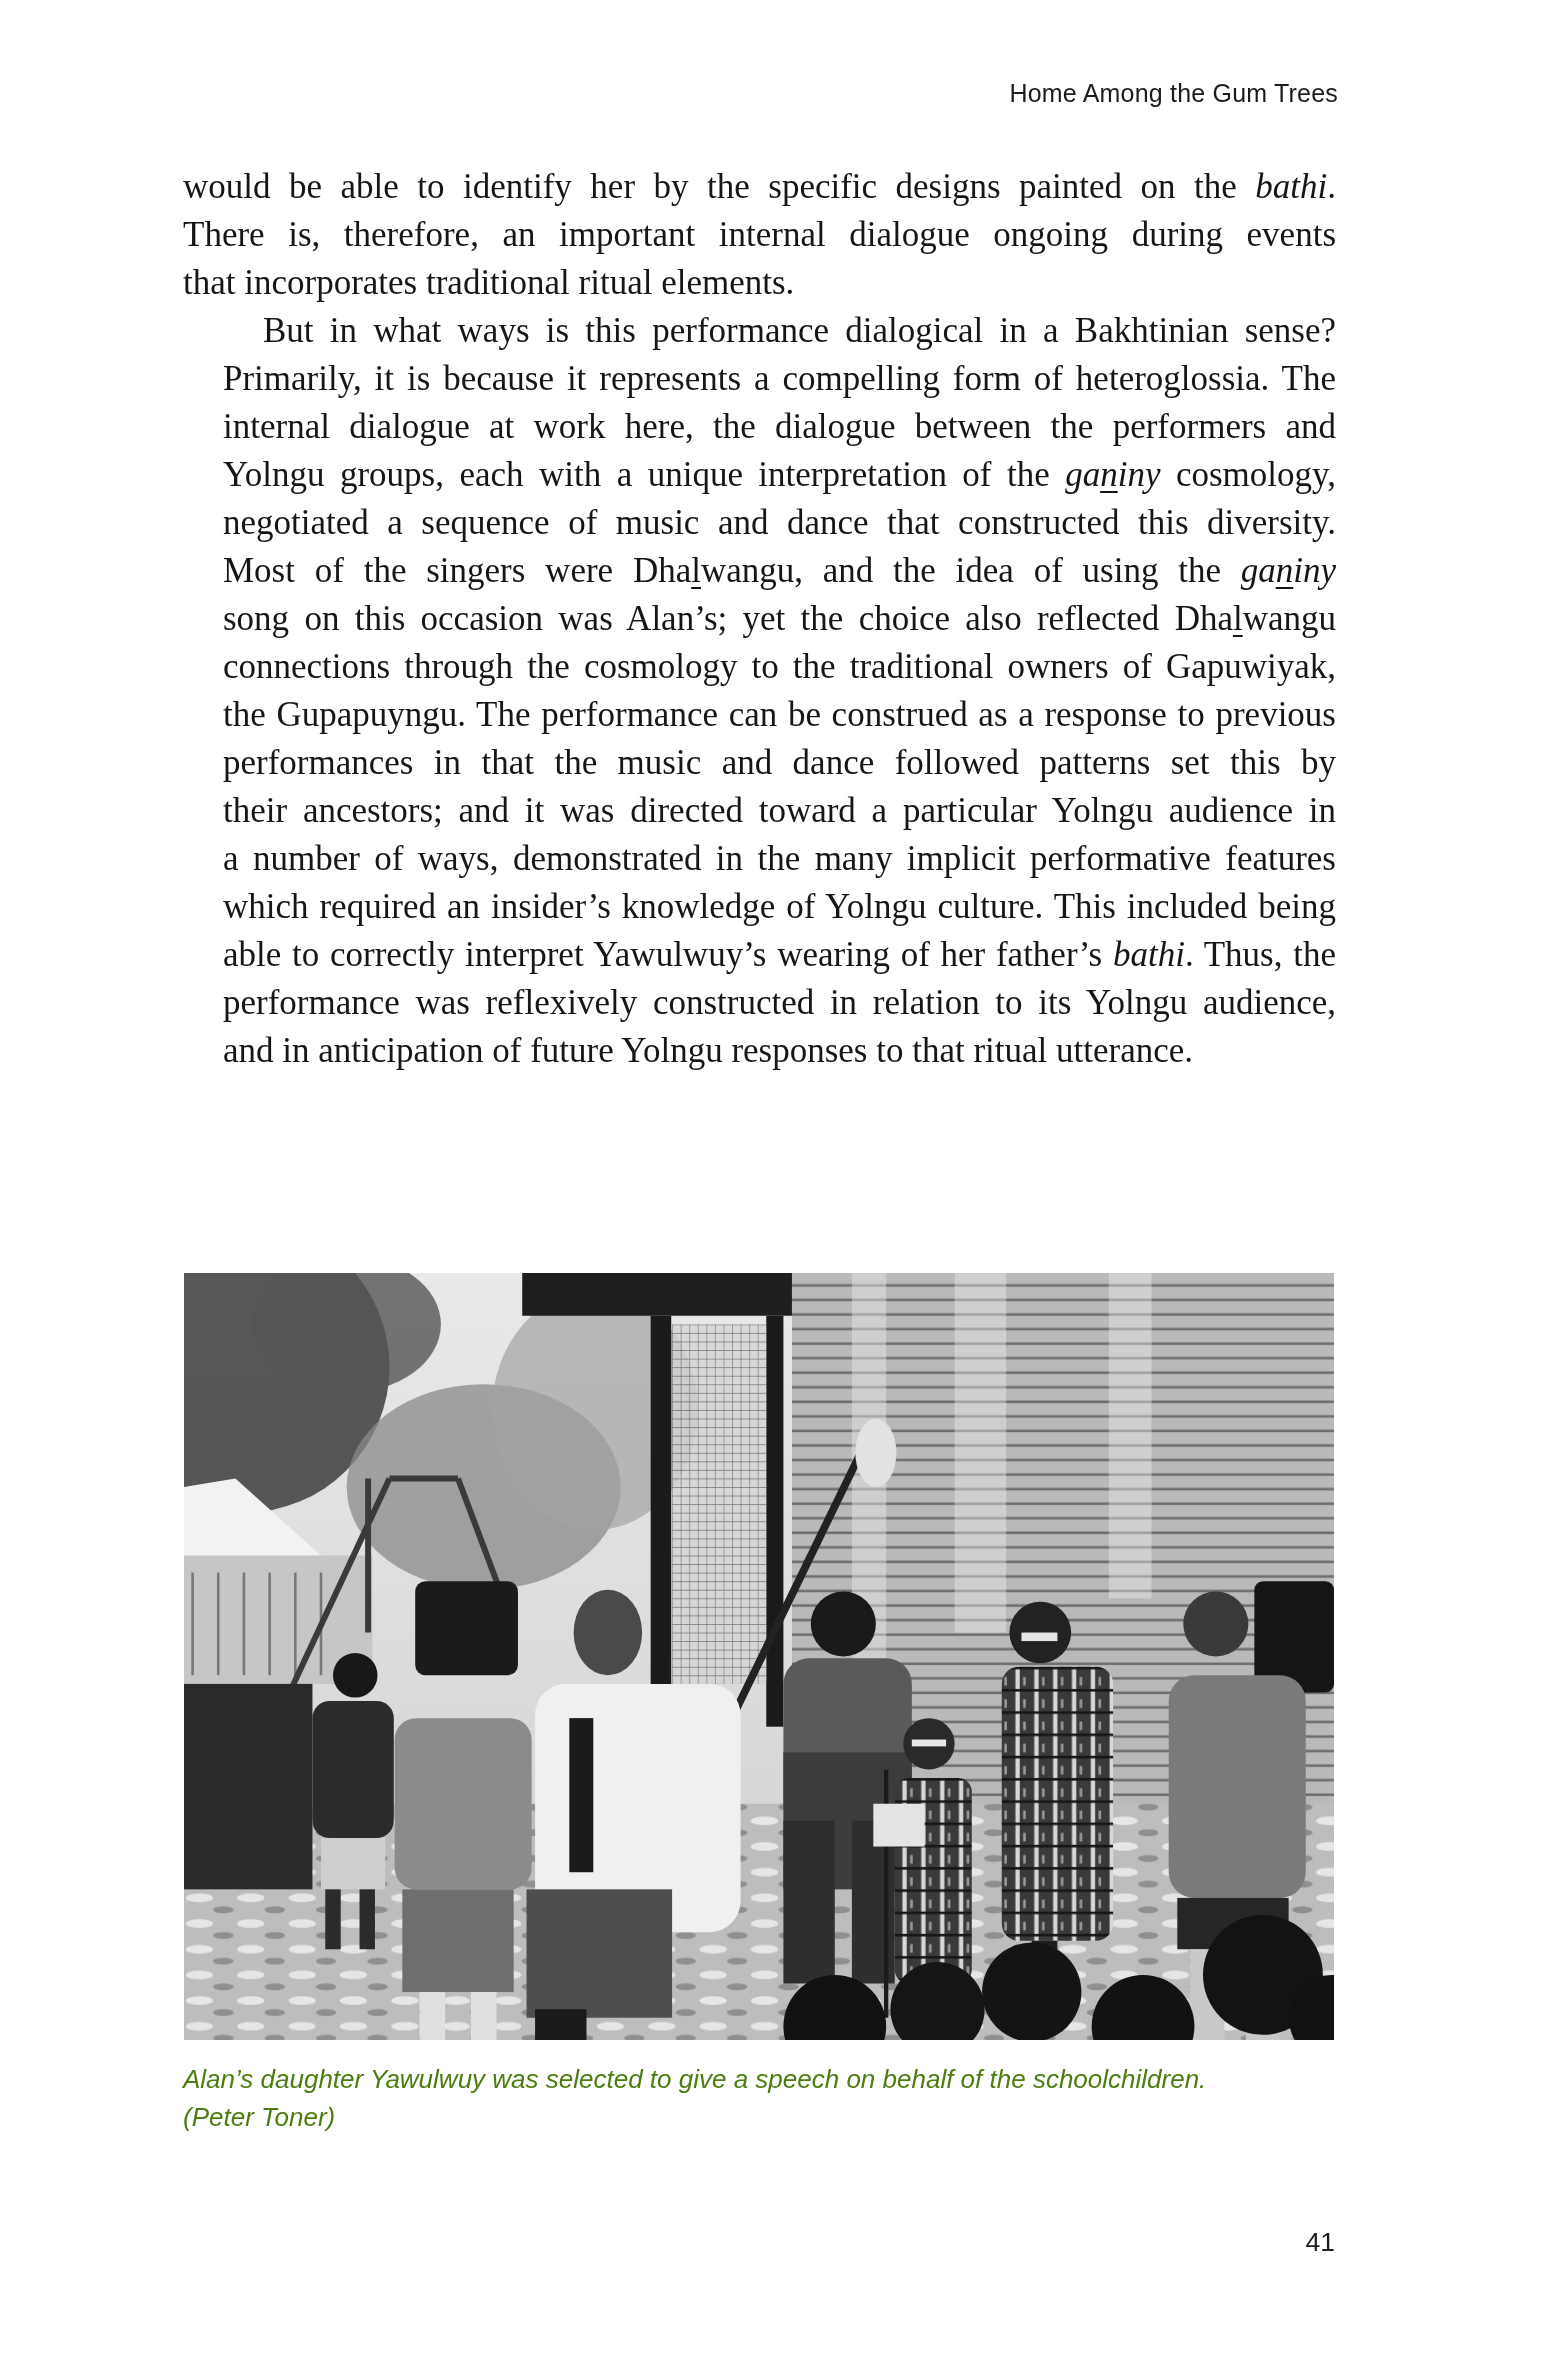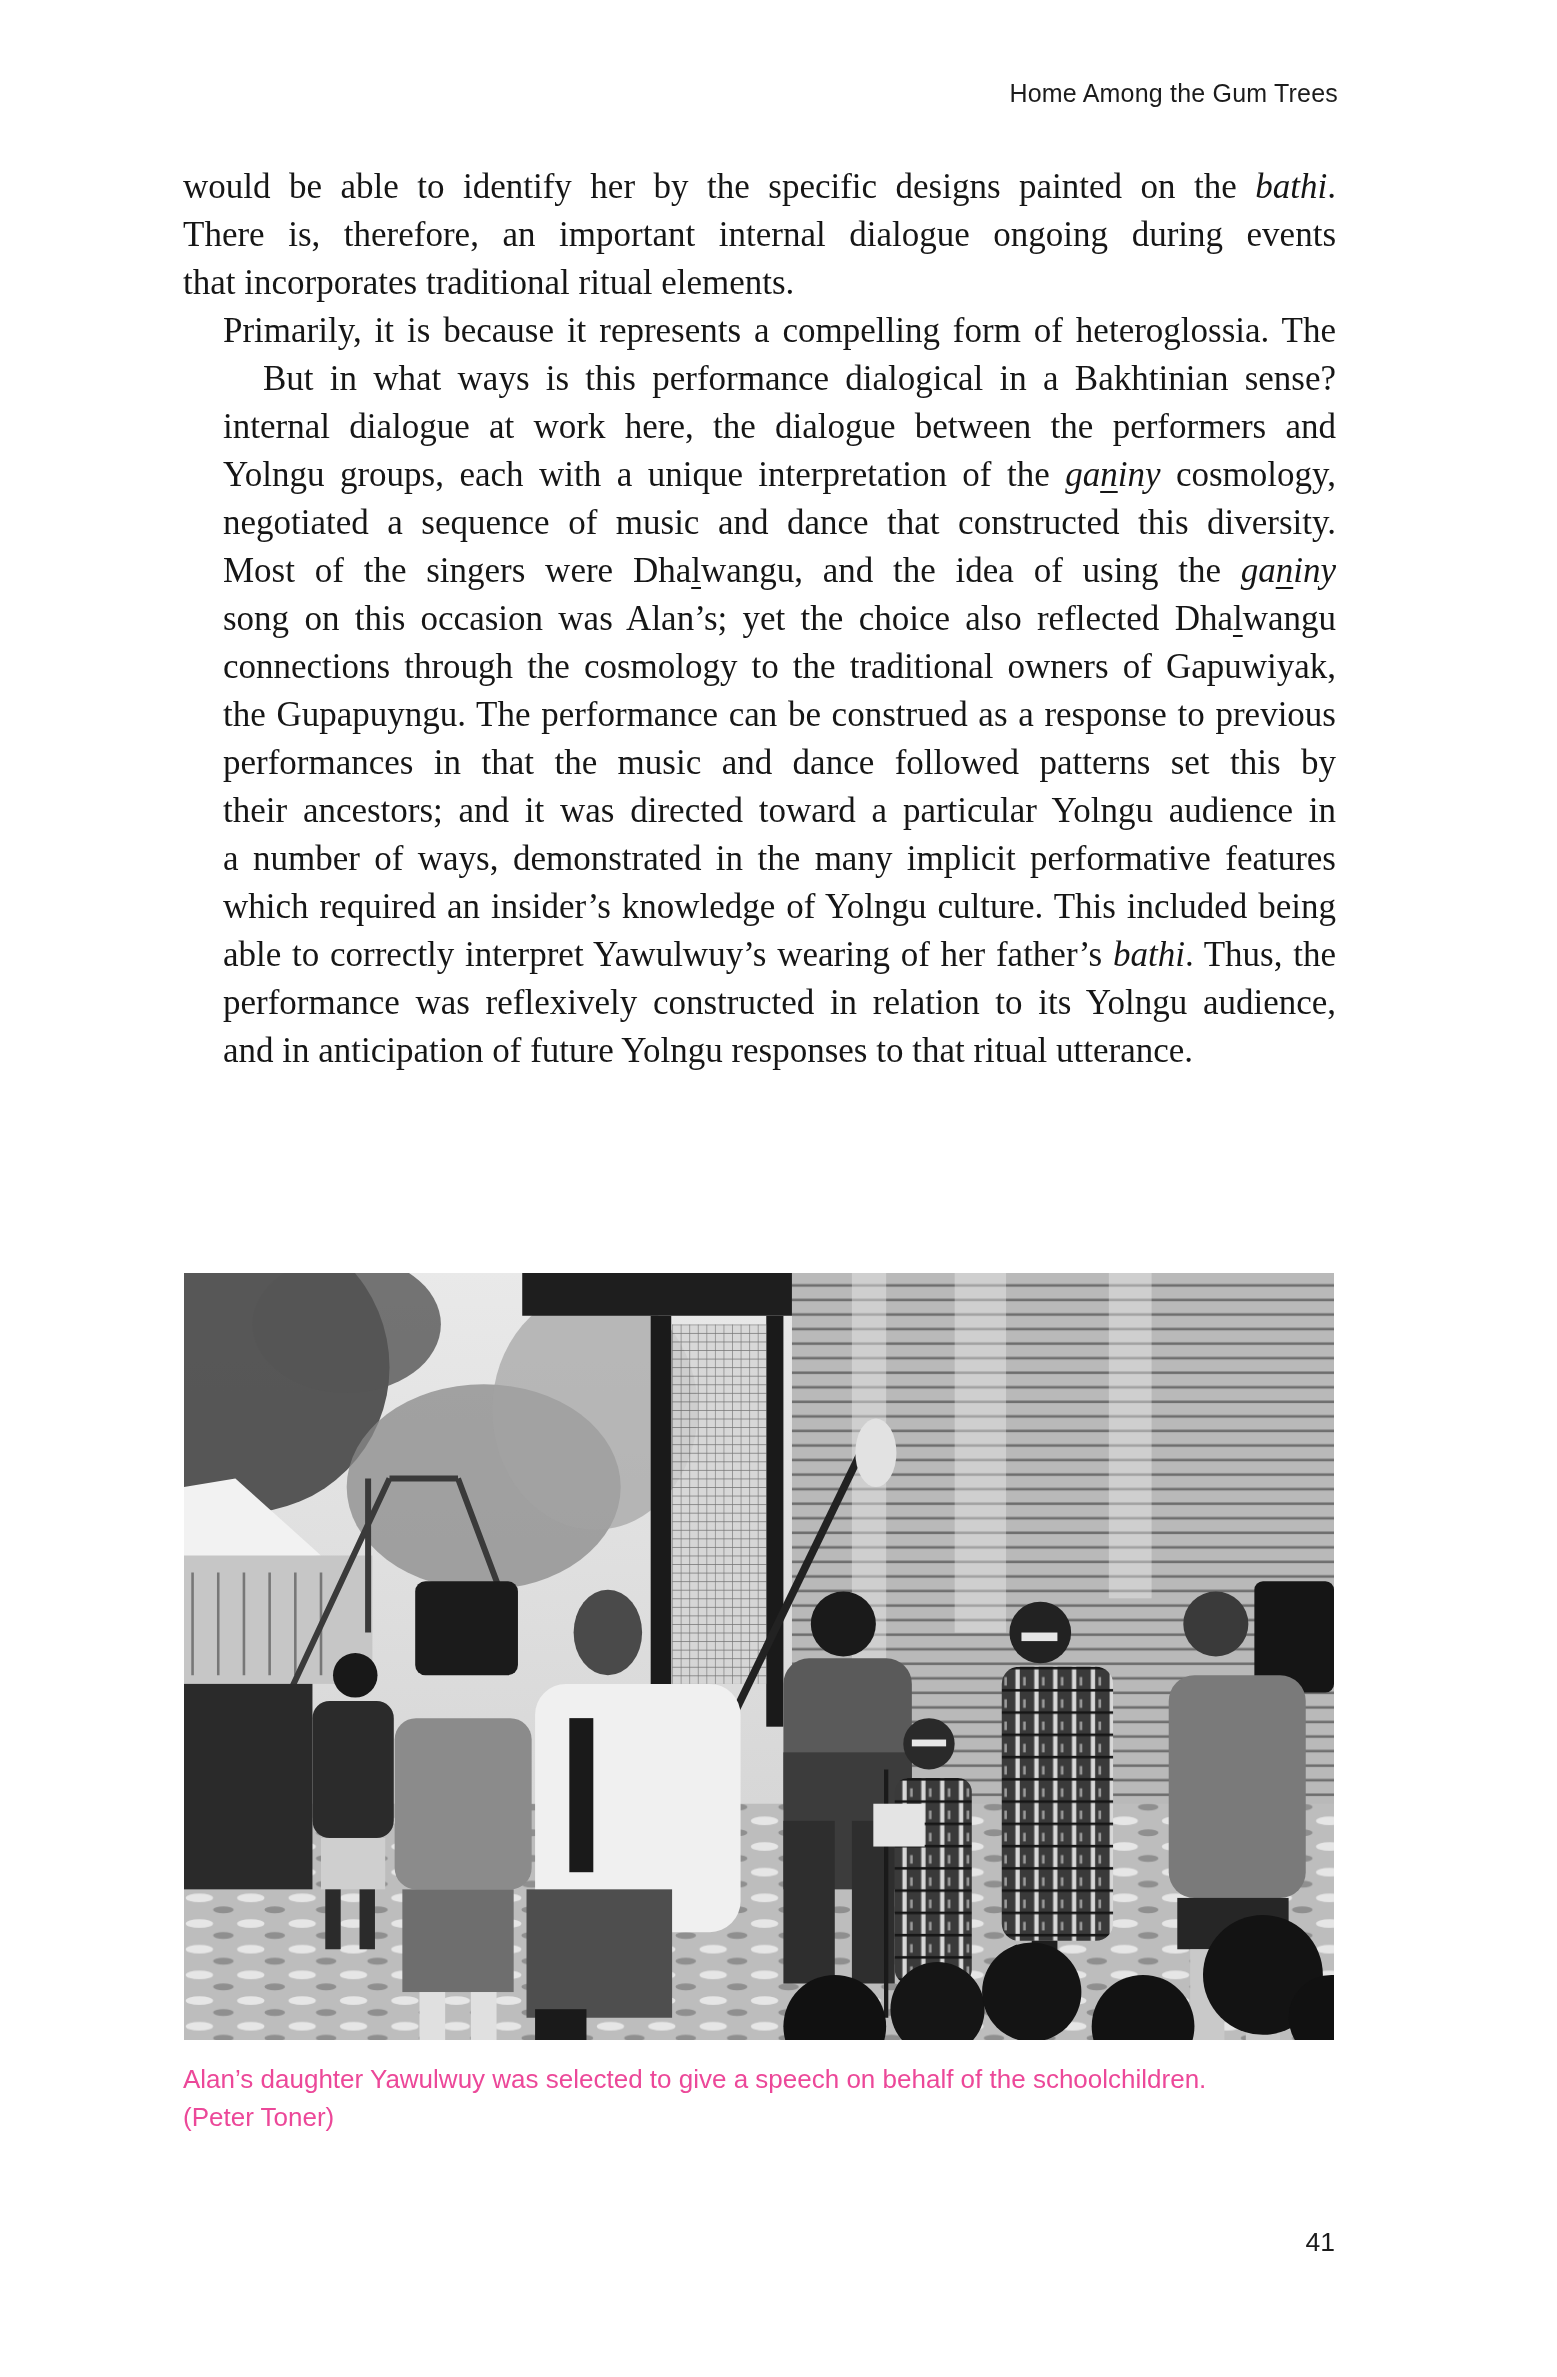--- a/index.html
+++ b/index.html
@@ -20,42 +20,42 @@
   .body-text .line.last { text-align-last:left; }
   .ital { font-style:italic; }
   .uline { text-decoration:underline; text-decoration-thickness:1.7px; text-underline-offset:5.1px; }
   .figure {
     position:absolute; left:184px; top:1273px; width:1150px; height:767px;
     background:#9a9a9a; overflow:hidden;
   }
   .figure svg { display:block; width:100%; height:100%; }
   .caption {
     position:absolute; left:183px; top:2060px; width:1153px;
-    font-family:"Liberation Sans", sans-serif; font-size:26px; line-height:38px; color:#ec4899;
+    font-family:"Liberation Sans", sans-serif; font-size:26px; line-height:38px; color:#4d7c0f;font-style:italic;
   }
   .caption span { display:block; }
   .page-number {
     position:absolute; top:2227px; right:223px;
     font-family:Liberation Sans, sans-serif; font-size:26.5px; color:#1c1c1c;
   }
 </style>
 </head>
 <body>
 
 <div class="running-head">Home Among the Gum Trees</div>
 
 <div class="body-text">
   <p>
     <span class="line"><span>would be able to identify her by the specific designs painted on the </span><span class="ital">bathi</span><span>.</span></span>
     <span class="line">There is, therefore, an important internal dialogue ongoing during events</span>
     <span class="line last">that incorporates traditional ritual elements.</span>
   </p>
   <p class="indent">
+    <span class="line"><span style="display:inline-block;width:40px"></span><span>But in what ways is this performance dialogical in a Bakhtinian sense?</span></span>
     <span class="line">Primarily, it is because it represents a compelling form of heteroglossia. The</span>
-    <span class="line"><span style="display:inline-block;width:40px"></span><span>But in what ways is this performance dialogical in a Bakhtinian sense?</span></span>
     <span class="line">internal dialogue at work here, the dialogue between the performers and</span>
     <span class="line"><span>Yolngu groups, each with a unique interpretation of the </span><span class="ital"><span>ga</span><span class="uline">n</span><span>iny</span></span><span> cosmology,</span></span>
     <span class="line">negotiated a sequence of music and dance that constructed this diversity.</span>
     <span class="line"><span>Most of the singers were Dha</span><span class="uline">l</span><span>wangu, and the idea of using the </span><span class="ital"><span>ga</span><span class="uline">n</span><span>iny</span></span></span>
     <span class="line"><span>song on this occasion was Alan’s; yet the choice also reflected Dha</span><span class="uline">l</span><span>wangu</span></span>
     <span class="line">connections through the cosmology to the traditional owners of Gapuwiyak,</span>
     <span class="line">the Gupapuyngu. The performance can be construed as a response to previous</span>
     <span class="line">performances in that the music and dance followed patterns set this by</span>
     <span class="line">their ancestors; and it was directed toward a particular Yolngu audience in</span>
     <span class="line">a number of ways, demonstrated in the many implicit performative features</span>

